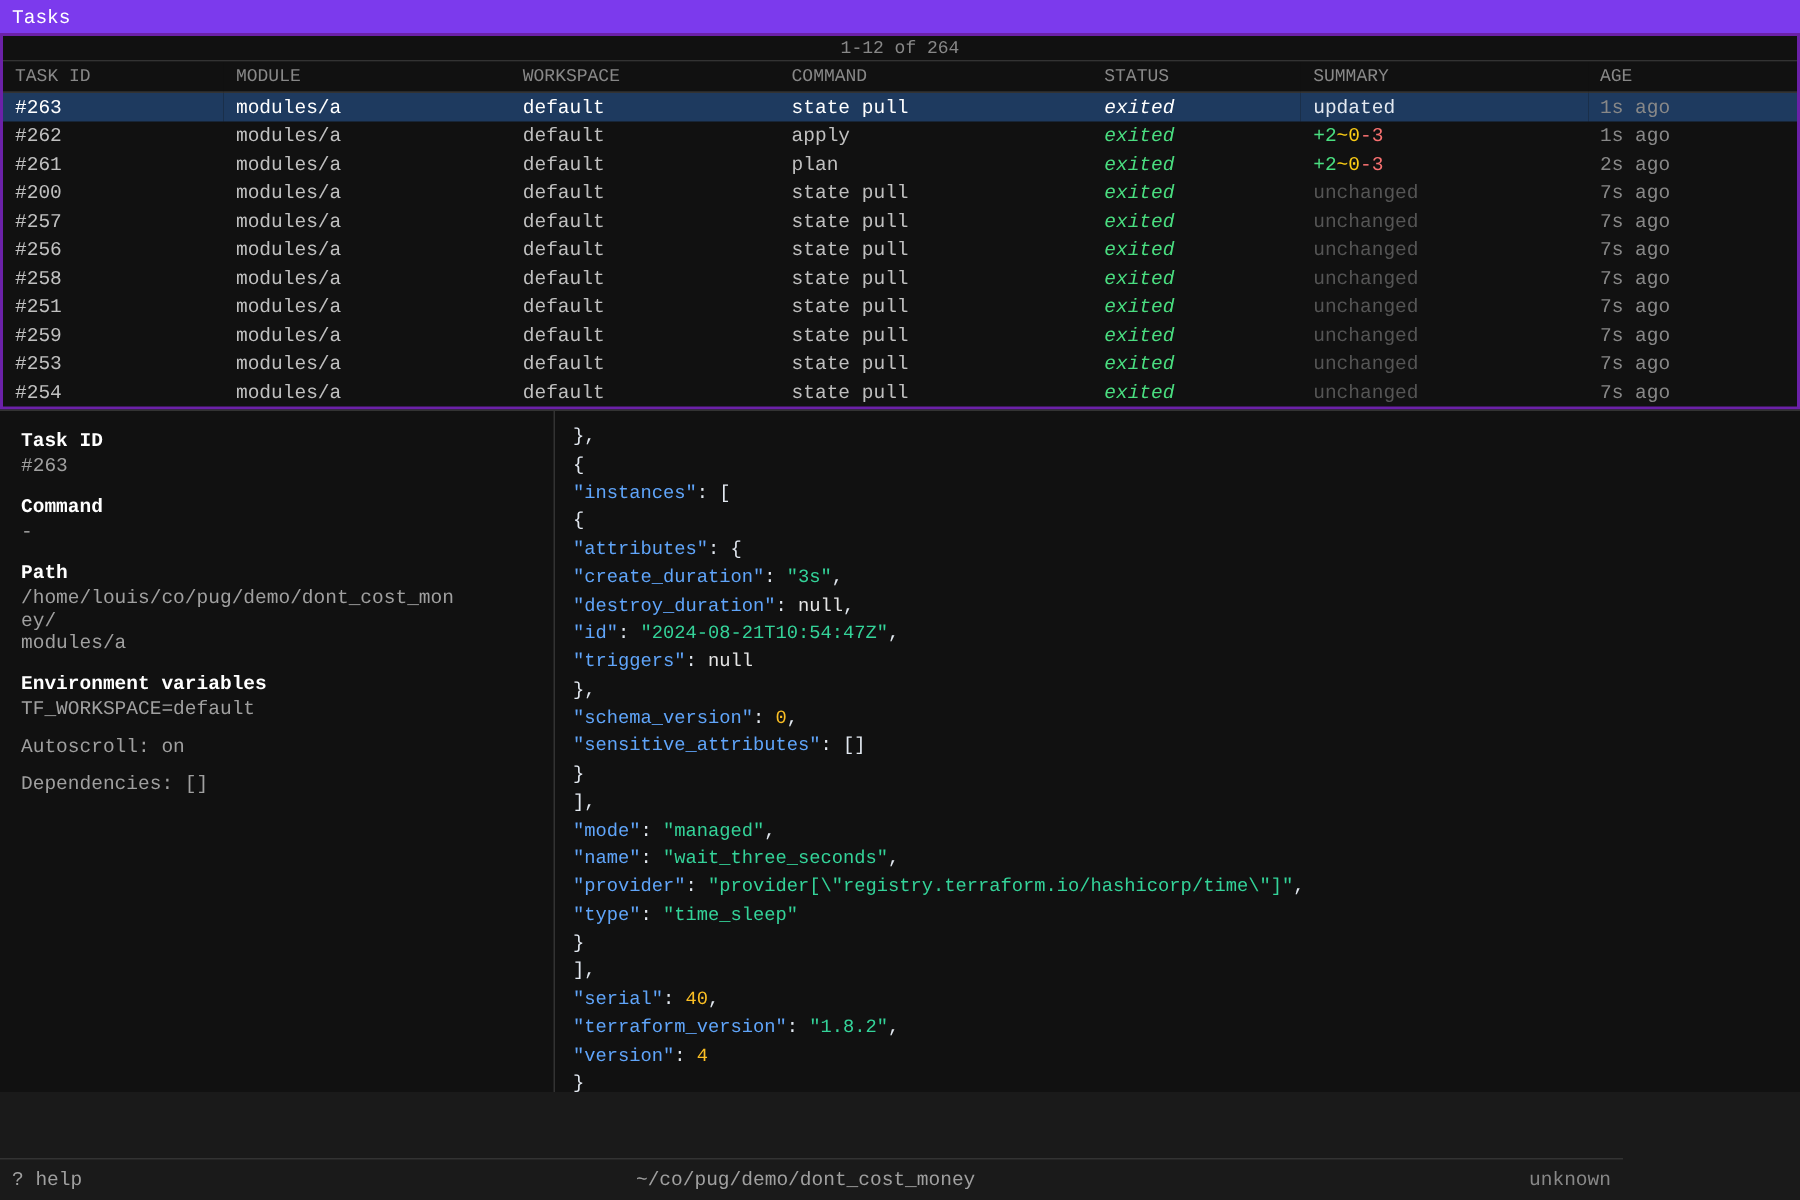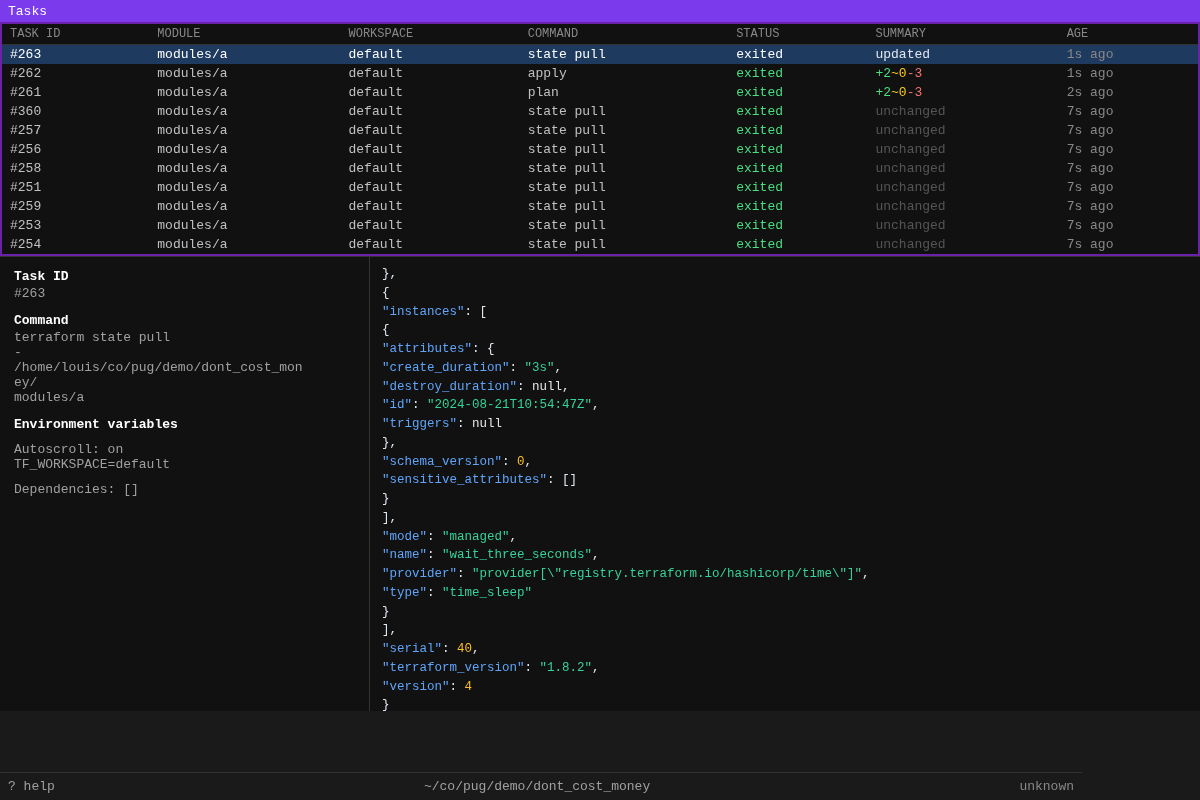--- a/index.html
+++ b/index.html
@@ -66,20 +66,21 @@
     .row-selected {
       background: #1e3a5f !important;
     }
 
     .row-selected td {
       color: #fff;
     }
 
     .status-exited {
       color: #4ade80;
+      font-style: italic;
     }
 
     
     #bottom-panel {
       display: flex;
       height: calc(800px - 22px - 295px - 28px);
       border-top: 1px solid #333;
     }
 
     #detail-panel {
@@ -163,20 +164,23 @@
     }
   </style>
 </head>
 <body>
 
 <div id="title-bar">
   <span>Tasks</span>
 </div>
 
 <div id="top-panel">
+  <div id="pagination-bar">
+    <span>1-12 of 264</span>
+  </div>
   <div id="table-scroll">
     <table id="task-table">
       <thead>
         <tr>
           <th>TASK ID</th>
           <th>MODULE</th>
           <th>WORKSPACE</th>
           <th>COMMAND</th>
           <th>STATUS</th>
           <th>SUMMARY</th>
@@ -205,21 +209,21 @@
           <tr>
             <td>#261</td>
             <td>modules/a</td>
             <td>default</td>
             <td>plan</td>
             <td class="status-exited">exited</td>
             <td><span style="color: rgb(74, 222, 128);">+2</span><span style="color: rgb(250, 204, 21);">~0</span><span style="color: rgb(248, 113, 113);">-3</span></td>
             <td style="color: rgb(136, 136, 136);">2s ago</td>
           </tr>
           <tr>
-            <td>#360</td>
+            <td>#200</td>
             <td>modules/a</td>
             <td>default</td>
             <td>state pull</td>
             <td class="status-exited">exited</td>
             <td style="color: rgb(85, 85, 85);">unchanged</td>
             <td style="color: rgb(136, 136, 136);">7s ago</td>
           </tr>
           <tr>
             <td>#257</td>
             <td>modules/a</td>
@@ -288,30 +292,30 @@
   </div>
 </div>
 
 <div id="bottom-panel">
 
   <div id="detail-panel">
     <div class="detail-label">Task ID</div>
     <div class="detail-value">#263</div>
 
     <div class="detail-label">Command</div>
-    <div class="detail-value">terraform state pull</div>
 
     <div class="detail-value">-</div>
 
+    <div class="detail-label">Path</div>
     <div class="detail-value">/home/louis/co/pug/demo/dont_cost_mon<br>ey/<br>modules/a</div>
 
     <div class="detail-label">Environment variables</div>
+    <div class="detail-value">TF_WORKSPACE=default</div>
+
     <div class="detail-value" style="margin-top:10px;">Autoscroll: on</div>
-
-    <div class="detail-value">TF_WORKSPACE=default</div>
     <div class="detail-value" style="margin-top:10px;">Dependencies: []</div>
   </div>
 
   <div id="json-panel">
     <div id="json-content">
         <div><span class="json-bracket">    },</span></div>
         <div><span class="json-bracket">    {</span></div>
         <div>      <span class="json-key">"instances"</span><span class="json-bracket">: [</span></div>
         <div><span class="json-bracket">        {</span></div>
         <div>          <span class="json-key">"attributes"</span><span class="json-bracket">: {</span></div>

